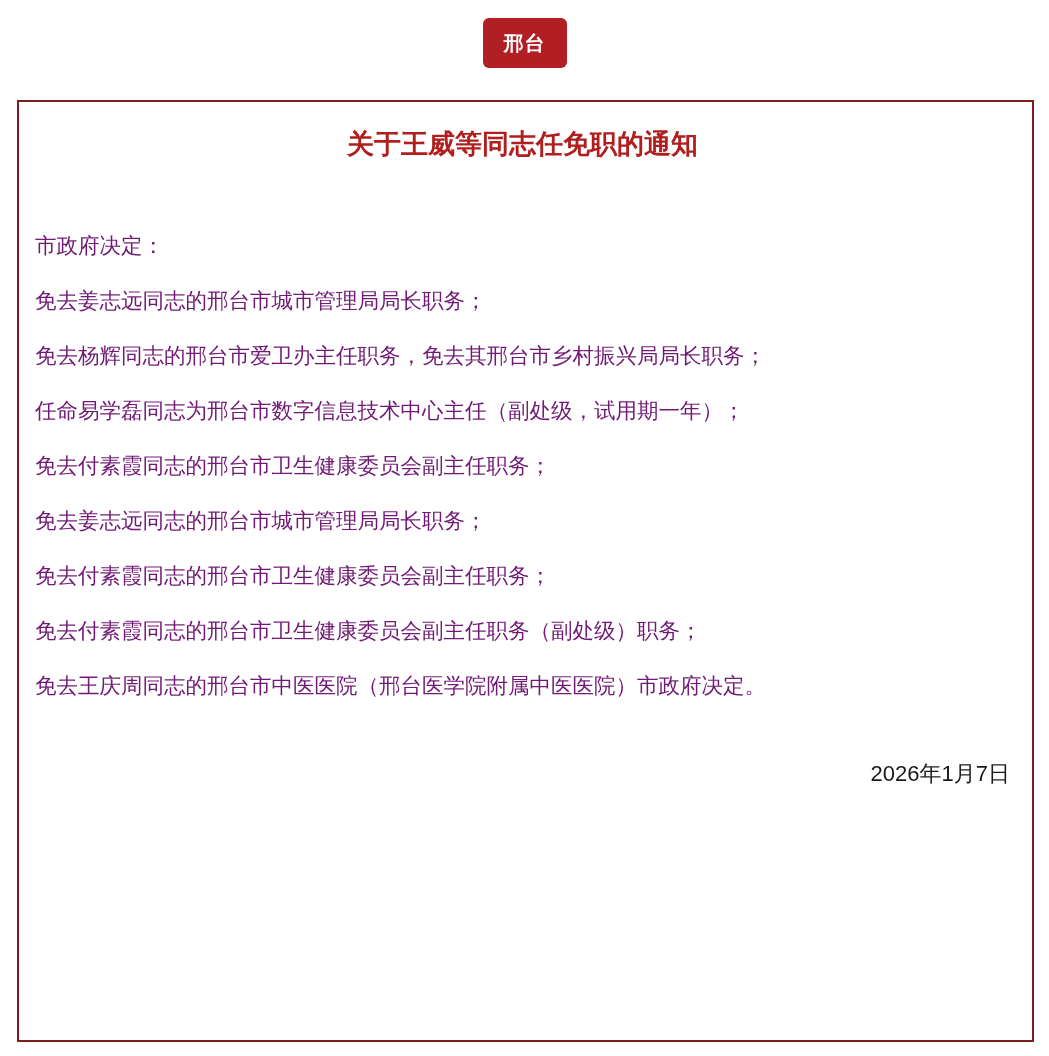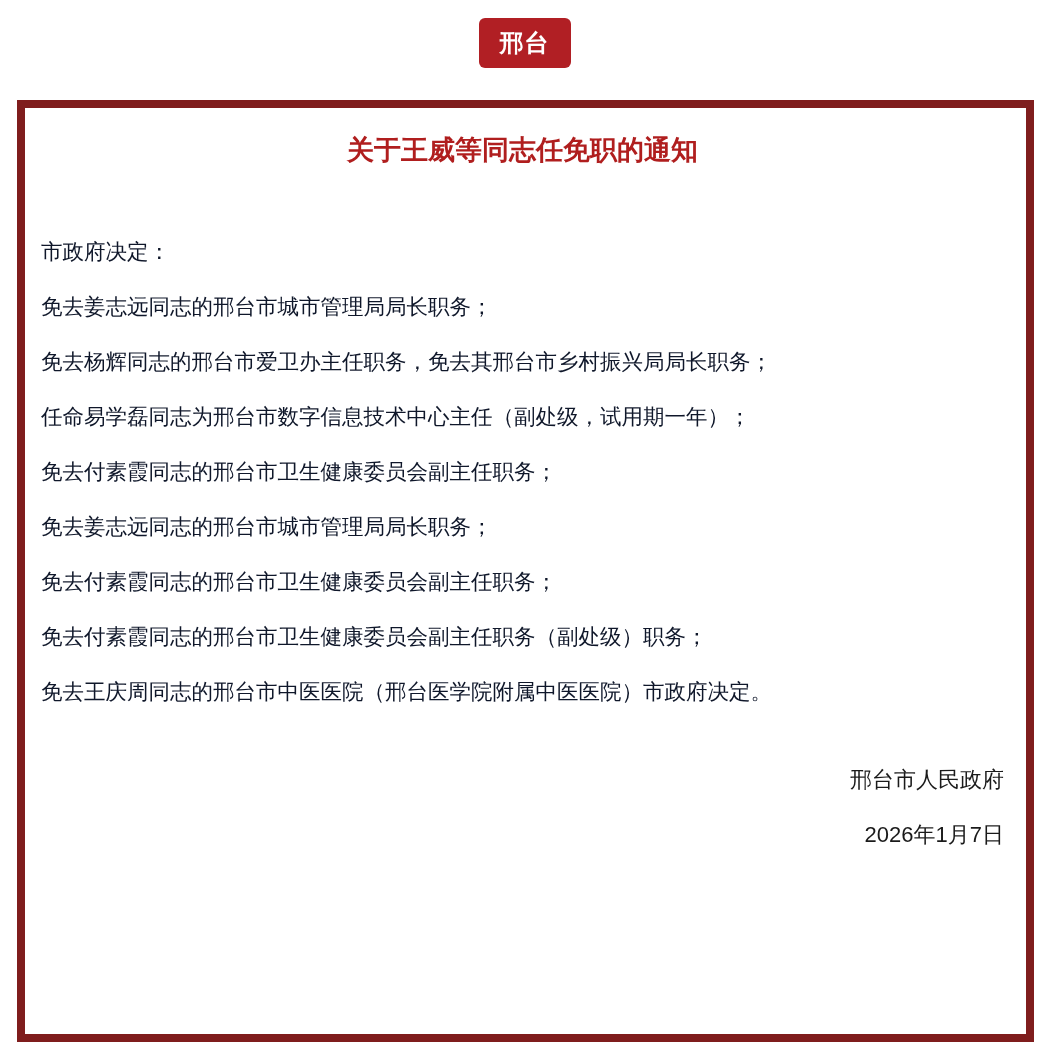--- a/index.html
+++ b/index.html
@@ -18,48 +18,48 @@
   .badge-row {
     display: flex;
     justify-content: center;
     padding-top: 18px;
   }
   .badge {
     display: inline-block;
     background: #b11f24;
     color: #ffffff;
     font-weight: bold;
-    font-size: 24px;
+    font-size: 20px;
     line-height: 26px;
     padding: 12px 21px;
     border-radius: 6px;
     letter-spacing: 1px;
   }
   .notice-box {
     box-sizing: border-box;
     margin: 32px 15px 0 17px;
     height: 942px;
-    border: 8px solid #7f1d1d;
+    border: 2px solid #7f1d1d;
     padding: 26px 22px 0 16px;
     background: #ffffff;
   }
   .title {
     margin: 0;
     text-align: center;
     color: #b01e1e;
     font-size: 27px;
     line-height: 32px;
     font-weight: bold;
   }
   .body-block {
     margin-top: 72px;
   }
   .para {
     margin: 0 0 27px 0;
-    color: #0f172a;
+    color: #701a75;
     font-size: 21.5px;
     line-height: 28px;
   }
   .sign-block {
     margin-top: 60px;
     text-align: right;
   }
   .signature, .date {
     margin: 0;
     color: #1a1a1a;
@@ -89,18 +89,17 @@
       <p class="para">免去杨辉同志的邢台市爱卫办主任职务，免去其邢台市乡村振兴局局长职务；</p>
       <p class="para">任命易学磊同志为邢台市数字信息技术中心主任（副处级，试用期一年）；</p>
       <p class="para">免去付素霞同志的邢台市卫生健康委员会副主任职务；</p>
       <p class="para">免去姜志远同志的邢台市城市管理局局长职务；</p>
       <p class="para">免去付素霞同志的邢台市卫生健康委员会副主任职务；</p>
       <p class="para">免去付素霞同志的邢台市卫生健康委员会副主任职务（副处级）职务；</p>
       <p class="para">免去王庆周同志的邢台市中医医院（邢台医学院附属中医医院）市政府决定。</p>
     </div>
 
     <div class="sign-block">
-      <p class="signature">邢台市人民政府</p>
       <p class="date">2026年1月7日</p>
     </div>
 
   </div>
 </div>
 
 </body></html>

